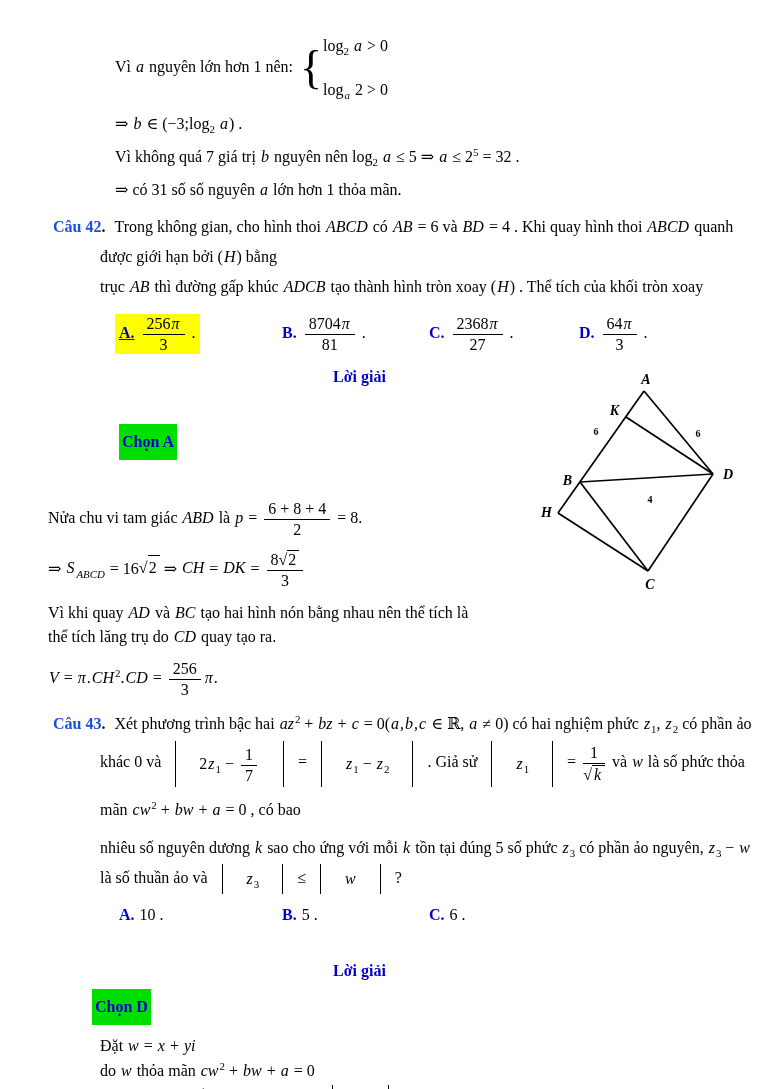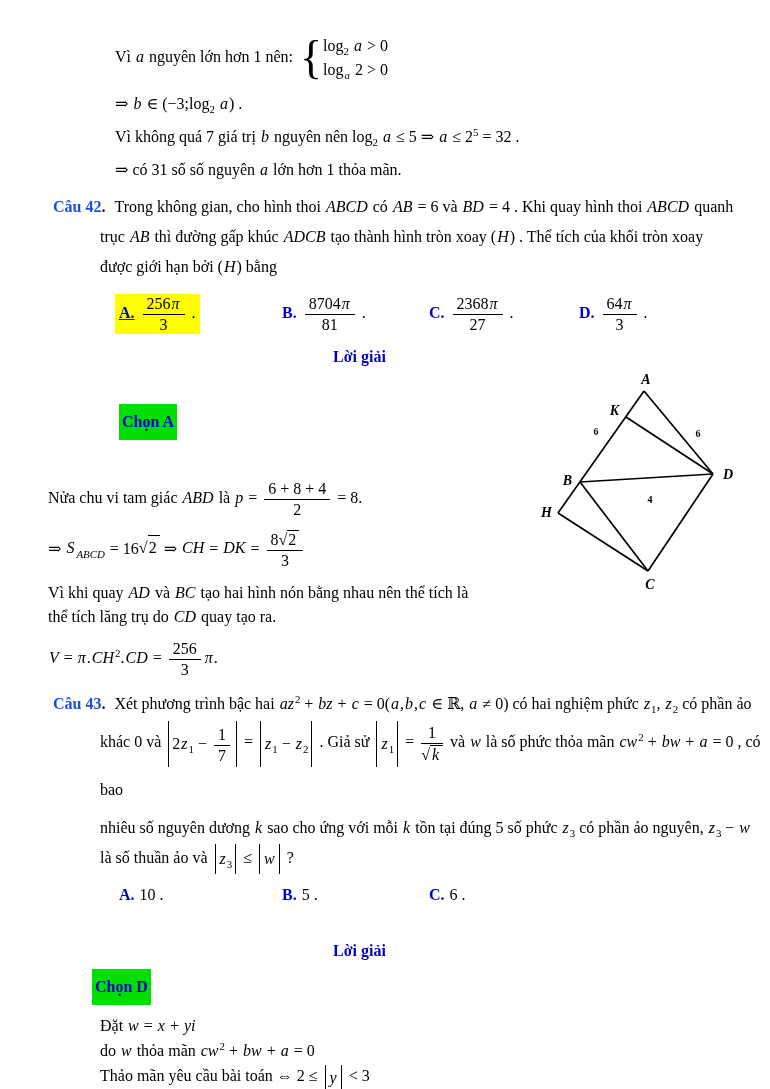--- a/index.html
+++ b/index.html
@@ -13,24 +13,24 @@
   .frac{display:inline-flex;flex-direction:column;text-align:center;vertical-align:middle;margin:0 3px;line-height:1.12;}
   .frac>.num{border-bottom:1px solid #000;padding:0 4px 1px;}
   .frac>.den{padding-top:1px;}
   
   .sqrt{display:inline-block;white-space:nowrap;vertical-align:baseline;}
   .sqrt>.rad{display:inline-block;}
   .sqrt>.rc{display:inline-block;border-top:1px solid #000;padding:0 3px 0 1px;}
   
   .cases{display:inline-flex;align-items:center;vertical-align:middle;margin-left:3px;}
   .cases>.brace{font-size:46px;font-weight:400;line-height:1;margin-right:1px;}
-  .cases>.crows{display:inline-flex;flex-direction:column;text-align:left;}
+  .cases>.crows{display:inline-flex;flex-direction:column;text-align:left;gap:20px;}
   .cases .crow{line-height:24px;}
   
-  .abs{display:inline-flex;align-items:center;vertical-align:middle;margin:0 0;}
+  .abs{display:inline-flex;align-items:center;vertical-align:middle;margin:0 7px;gap:20px;}
   .abs>.bar{align-self:stretch;width:0;border-left:1px solid #000;margin:0 3px;}
   
   .intro{padding-top:34px;margin-left:115px;}
   .intro .para{margin-bottom:11px;}
   
   .qline{line-height:30px;margin-left:100px;min-height:30px;}
   .qfirst{margin-left:53px;}
   .qlabel{color:#1d4ed8;font-weight:bold;}
   .qdot{font-weight:bold;margin-right:9px;}
   .q42{margin-top:6px;}
@@ -76,22 +76,22 @@
         </span></div>
       <div class="para">⇒ <i class="mi">b</i> ∈ (−3;log<sub>2</sub> <i class="mi">a</i>) .</div>
       <div class="para">Vì không quá 7 giá trị <i class="mi">b</i> nguyên nên log<sub>2</sub> <i class="mi">a</i> ≤ 5 ⇒ <i class="mi">a</i> ≤ 2<sup>5</sup> = 32 .</div>
       <div class="para">⇒ có 31 số số nguyên <i class="mi">a</i> lớn hơn 1 thỏa mãn.</div>
     </section>
 
   <section class="q42">
     <div class="qline qfirst">
       <span class="qlabel">Câu 42</span><span class="qdot">.</span><span>Trong không gian, cho hình thoi <i class="mi">ABCD</i> có <i class="mi">AB</i> = 6 và <i class="mi">BD</i> = 4 . Khi quay hình thoi <i class="mi">ABCD</i> quanh</span>
     </div>
+    <div class="qline">được giới hạn bởi (<i class="mi">H</i>) bằng</div>
     <div class="qline">trục <i class="mi">AB</i> thì đường gấp khúc <i class="mi">ADCB</i> tạo thành hình tròn xoay (<i class="mi">H</i>) . Thể tích của khối tròn xoay</div>
-    <div class="qline">được giới hạn bởi (<i class="mi">H</i>) bằng</div>
     <div class="options optA42">
         <span class="optcell"><span class="opt hl"><b class="optletter ul">A.</b><span class="frac">
               <span class="num">256<i class="mi">π</i></span>
               <span class="den">3</span>
             </span> .</span></span>
         <span class="optcell"><span class="opt"><b class="optletter">B.</b><span class="frac">
               <span class="num">8704<i class="mi">π</i></span>
               <span class="den">81</span>
             </span> .</span></span>
         <span class="optcell"><span class="opt"><b class="optletter">C.</b><span class="frac">

